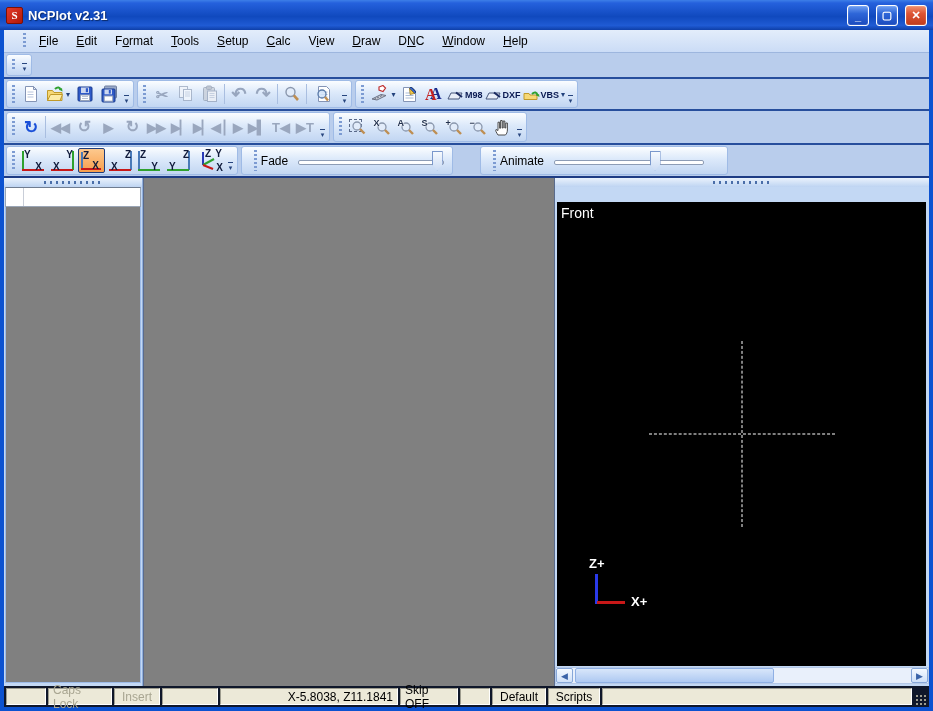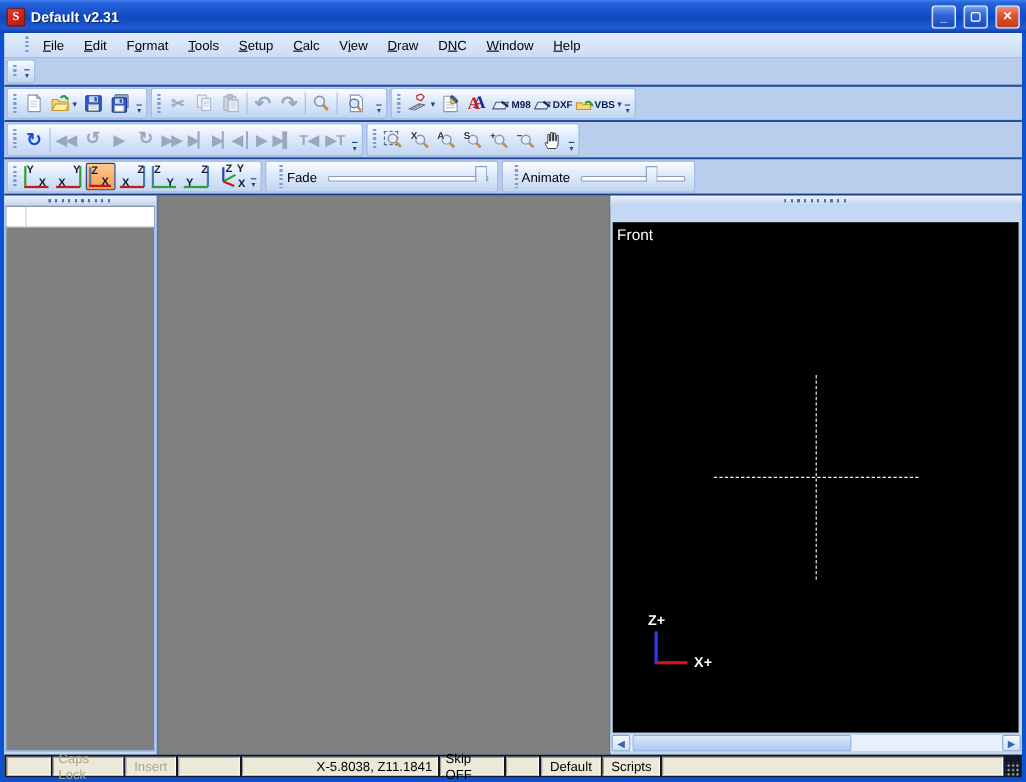--- a/index.html
+++ b/index.html
@@ -108,21 +108,21 @@
 
   svg { display:block; }
 </style>
 </head>
 <body>
 
 <div class="window">
 
   <div class="titlebar">
     <div class="app-icon">S</div>
-    <div class="title-text">Default v2.31</div>
+    <div class="title-text">NCPlot v2.31</div>
     <div class="winbtn min">
         <span class="glyph">_</span>
       </div>
     <div class="winbtn">
         <span class="glyph">▢</span>
       </div>
     <div class="winbtn close">
         <span class="glyph">✕</span>
       </div>
   </div>
@@ -468,21 +468,21 @@
     </div>
 
     <div class="tb slider-panel" style="width:212px;">
       <div class="grip"></div>
       <span class="sl-label">Fade</span>
       <div class="sl-track">
         <div class="sl-thumb" style="left: calc(95% - 5px);"></div>
       </div>
     </div>
 
-    <div class="tb slider-panel" style="width:176px;">
+    <div class="tb slider-panel" style="width:248px;margin-left:24px;">
       <div class="grip"></div>
       <span class="sl-label">Animate</span>
       <div class="sl-track">
         <div class="sl-thumb" style="left: calc(67% - 5px);"></div>
       </div>
     </div>
   </div>
 
   <div class="main">
     <div class="left-panel">

